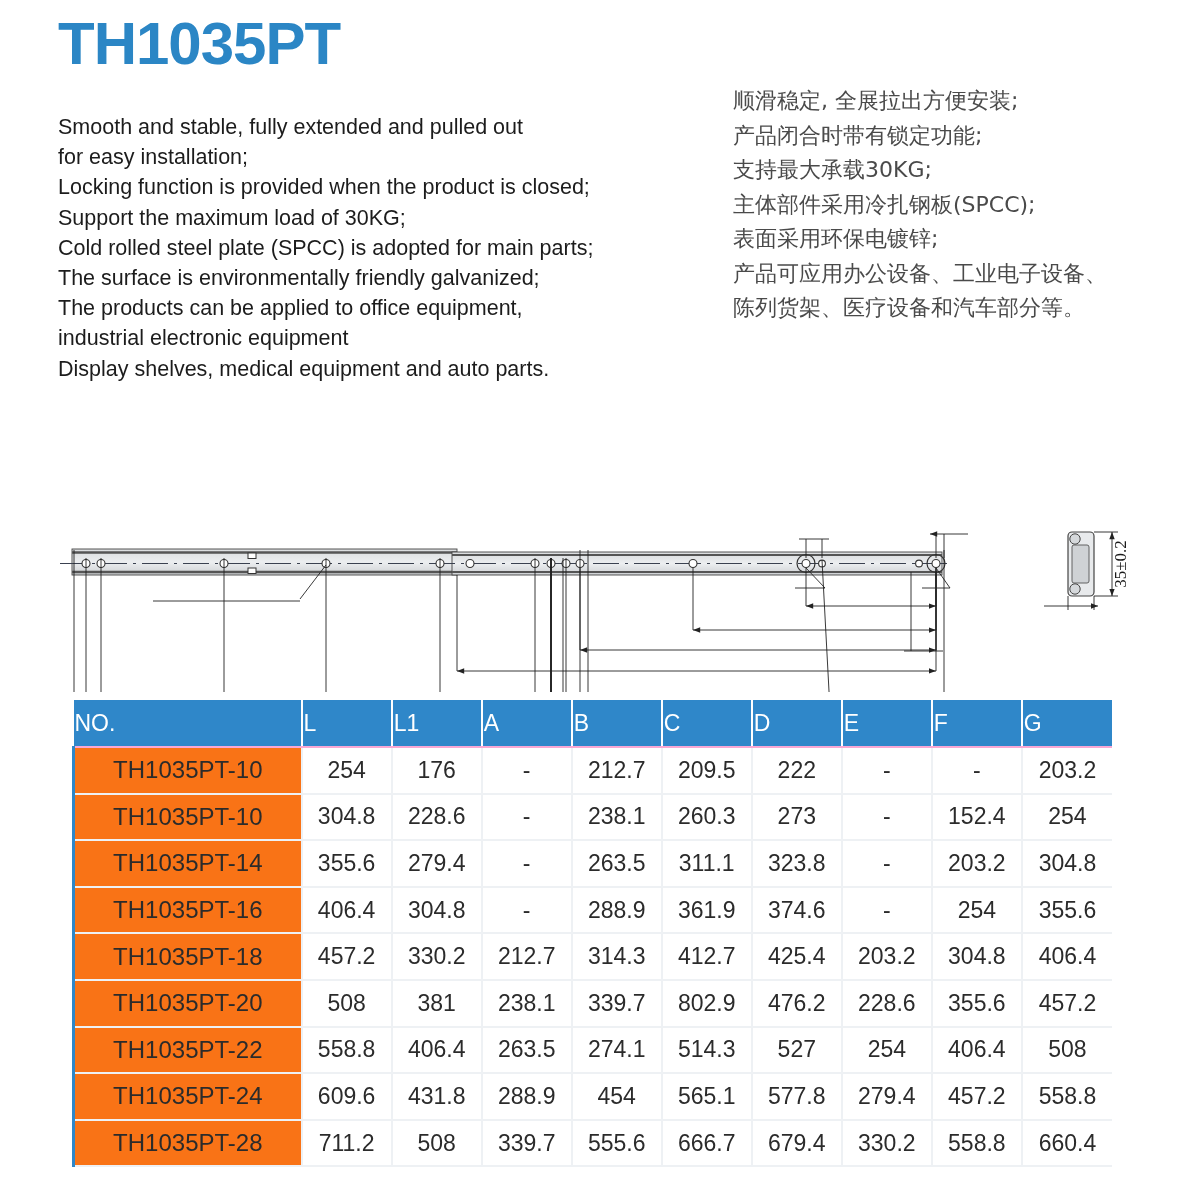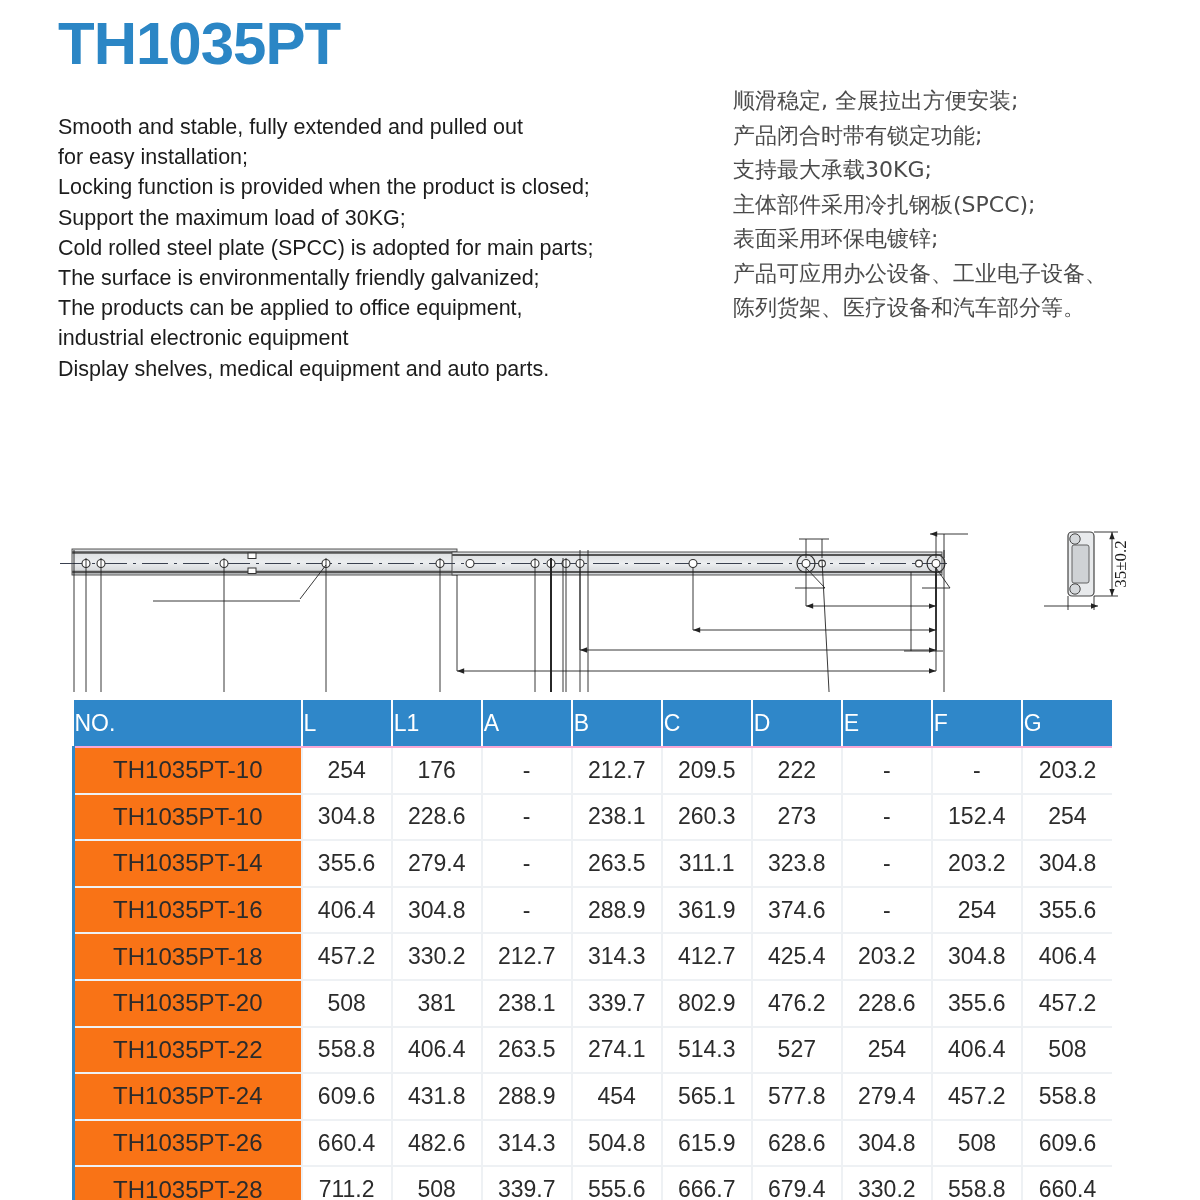--- a/index.html
+++ b/index.html
@@ -421,32 +421,20 @@
         <td>431.8</td>
         <td>288.9</td>
         <td>454</td>
         <td>565.1</td>
         <td>577.8</td>
         <td>279.4</td>
         <td>457.2</td>
         <td>558.8</td>
       </tr>
       <tr>
-        <td class="no-cell">TH1035PT-26</td>
-        <td>660.4</td>
-        <td>482.6</td>
-        <td>314.3</td>
-        <td>504.8</td>
-        <td>615.9</td>
-        <td>628.6</td>
-        <td>304.8</td>
-        <td>508</td>
-        <td>609.6</td>
-      </tr>
-      <tr>
         <td class="no-cell">TH1035PT-28</td>
         <td>711.2</td>
         <td>508</td>
         <td>339.7</td>
         <td>555.6</td>
         <td>666.7</td>
         <td>679.4</td>
         <td>330.2</td>
         <td>558.8</td>
         <td>660.4</td>

